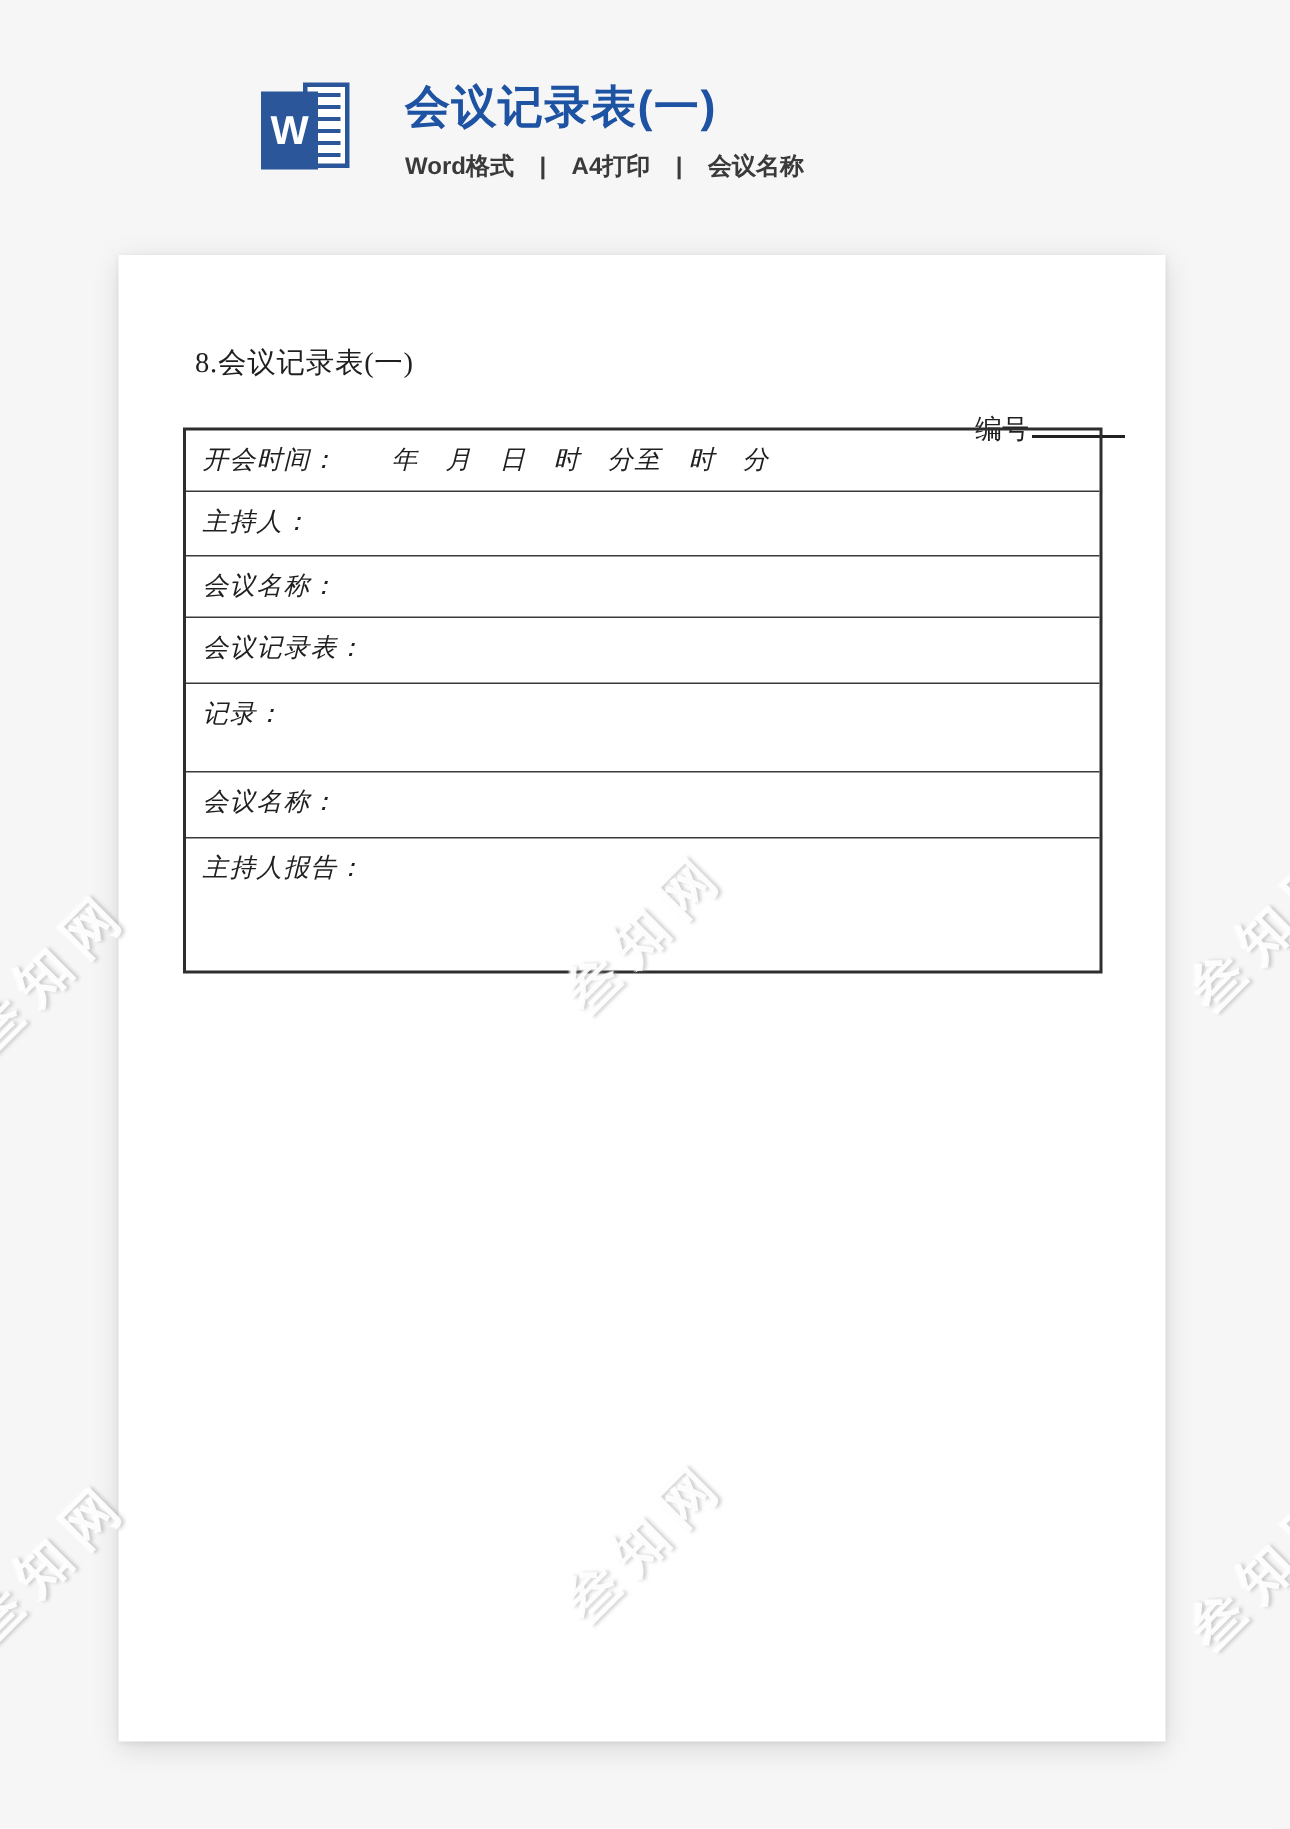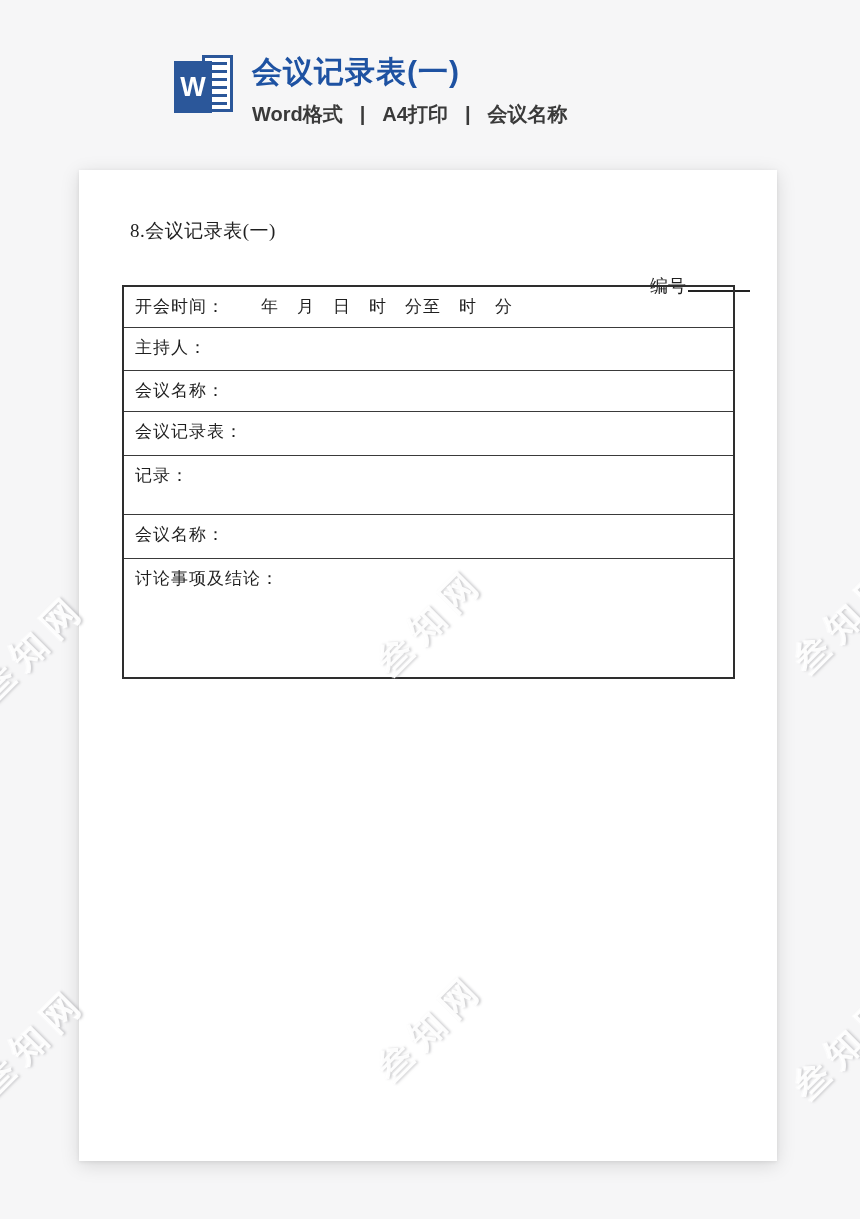--- a/index.html
+++ b/index.html
@@ -24,56 +24,57 @@
   .word-page-lines {
     position:absolute; left:3px; right:3px; top:4px; bottom:4px;
     background:repeating-linear-gradient(to bottom, #2b579a 0 3px, #ffffff 3px 8px);
   }
   .word-panel {
     position:absolute; left:0; top:6px; width:38px; height:52px;
     background:#2b579a; color:#ffffff;
     display:flex; align-items:center; justify-content:center;
     font-size:27px; font-weight:bold;
   }
-  .header-text { margin-left:18px; }
+  .header-text { margin-left:36px; }
   .header-title {
     color:#1e52a2; font-size:30px; font-weight:bold;
     letter-spacing:1px; line-height:34px;
   }
   .header-subtitle {
     margin-top:12px; display:flex; align-items:center; gap:17px;
-    color:#3a3a3a; font-size:20px; font-weight:bold;
+    color:#3a3a3a; font-size:16px; font-weight:bold;
   }
   .subtitle-sep { color:#3a3a3a; font-weight:bold; }
 
   
   .doc-page {
     position:absolute; left:79px; top:170px; width:698px; height:991px;
     background:#ffffff;
     box-shadow:0 4px 18px rgba(0,0,0,0.13), 0 1px 4px rgba(0,0,0,0.08);
   }
   .doc-serif { font-family:"Liberation Serif", "DejaVu Serif", serif; color:#1f1f1f; }
   .doc-heading {
-    position:absolute; left:51px; top:48px;
+    position:absolute; left:51px; top:59px;
     font-size:19px; letter-spacing:0.5px;
   }
   .serial-line {
     position:absolute; right:27px; top:84px;
     font-size:18px;
     margin-top:20px;
   }
   .serial-blank {
     display:inline-block; width:62px; height:15px;
     border-bottom:2px solid #222222; margin-left:2px;
   }
 
   
   .form-table {
     position:absolute; left:43px; top:115px; width:613px;
     border:2px solid #2e2e2e;
+    font-style:italic;
   }
   .form-row {
     border-bottom:1.5px solid #3a3a3a;
     padding:8px 10px 0 11px;
     font-size:17px; letter-spacing:1px;
   }
   .form-row:last-child { border-bottom:none; }
   .row-h43  { height:41px; }
   .row-h44  { height:43px; }
   .row-h45  { height:44px; }
@@ -141,22 +142,22 @@
     </div>
     <div class="form-row row-h45 doc-serif">
       <span>会议记录表：</span><span></span>
     </div>
     <div class="form-row row-h60 doc-serif">
       <span>记录：</span><span></span>
     </div>
     <div class="form-row row-h45 doc-serif">
       <span>会议名称：</span><span></span>
     </div>
-    <div class="form-row row-h121 doc-serif">
-      <span>讨论事项及结论：</span><span></span>
+    <div class="form-row row-h89 doc-serif">
+      <span>主持人报告：</span><span></span>
     </div>
   </div>
 </div>
 
 <div class="watermarks">
   <span class="wm wm1">叁知网</span>
   <span class="wm wm2">叁知网</span>
   <span class="wm wm3">叁知网</span>
   <span class="wm wm4">叁知网</span>
   <span class="wm wm5">叁知网</span>

